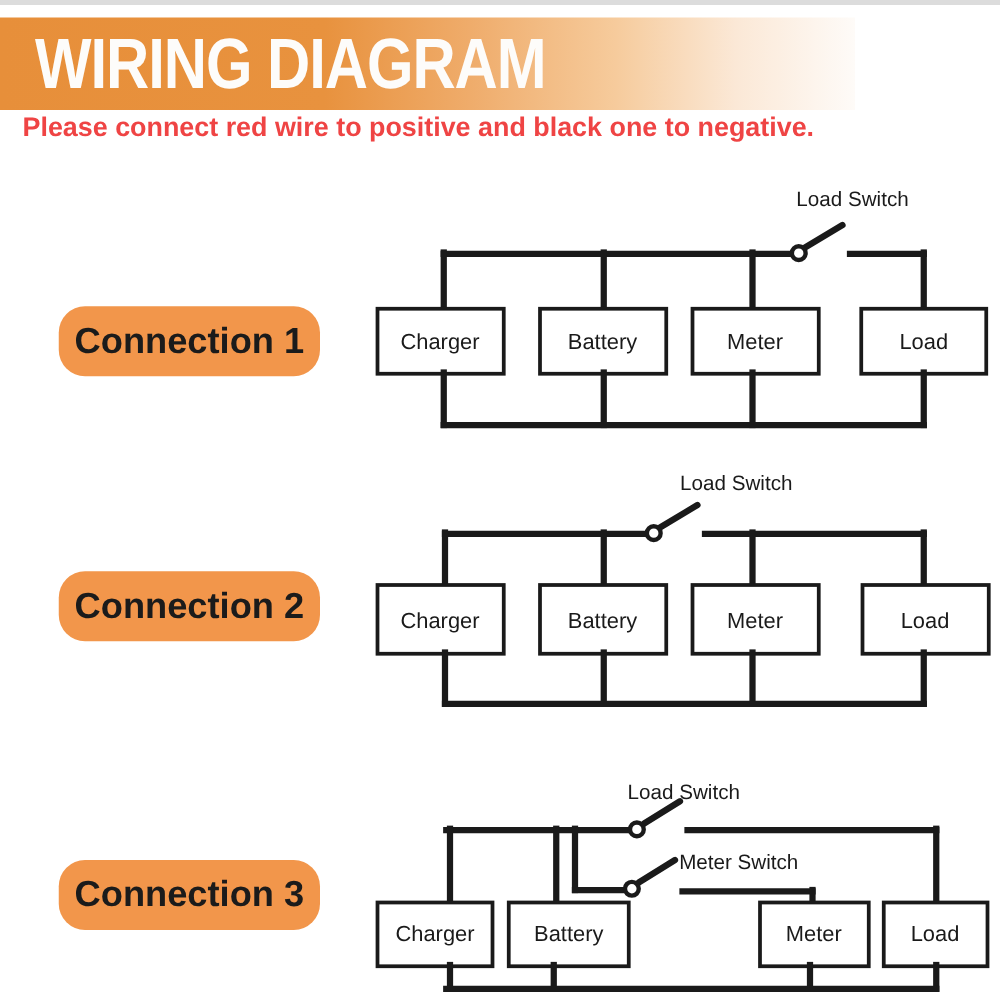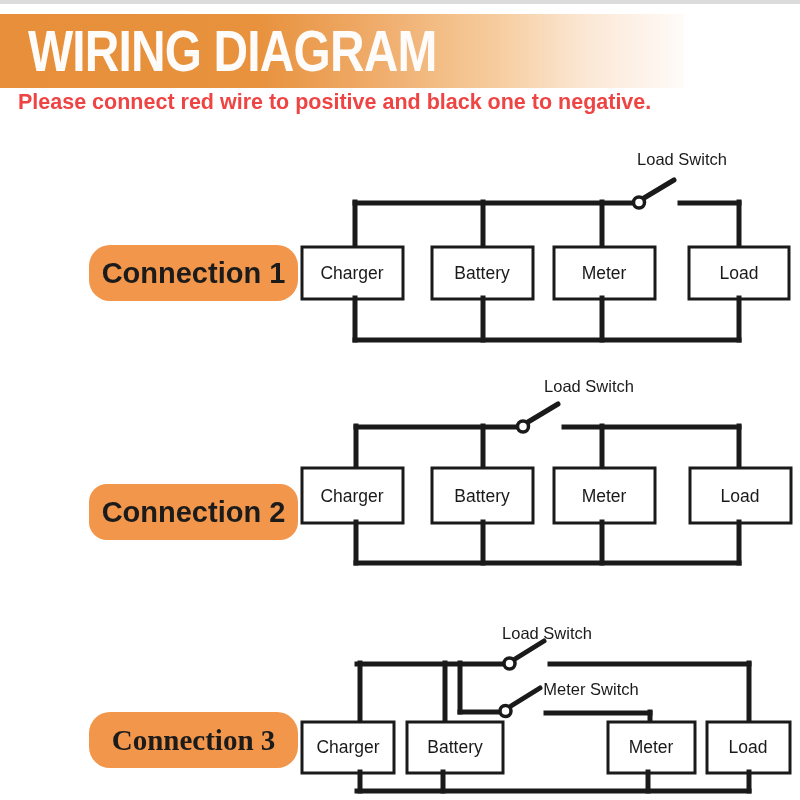--- a/index.html
+++ b/index.html
@@ -18,25 +18,25 @@
     font-size:57px;font-weight:700;letter-spacing:-1px;color:#fdfcfa;
     transform:scaleX(0.84);transform-origin:left center;white-space:nowrap;
   }
   .subtitle{
     position:absolute;left:18px;top:90px;width:770px;
     font-size:21.5px;font-weight:700;color:#ef4444;white-space:nowrap;
   }
   .pill{
     position:absolute;left:47px;width:209px;height:56px;border-radius:21px;
     background:#F2964B;display:flex;align-items:center;justify-content:center;
-    font-size:29px;font-weight:700;color:#1b1b1b;white-space:nowrap;margin-left:42px;
+    font-size:29px;font-weight:700;color:#1b1b1b;white-space:nowrap;
   }
   .pill1{top:245px;}
-  .pill2{top:484px;border-radius:18px;}
-  .pill3{top:712px;font-family:Liberation Serif, serif;}
+  .pill2{top:457px;}
+  .pill3{top:688px;}
   svg.circuits{position:absolute;left:0;top:0;}
   svg.circuits line.wire{stroke:#1a1a1a;stroke-width:5;stroke-linecap:square;}
   svg.circuits line.lever{stroke:#1a1a1a;stroke-width:5;stroke-linecap:round;}
   svg.circuits circle.pivot{fill:#ffffff;stroke:#1a1a1a;stroke-width:3.5;}
   svg.circuits rect.box{fill:#ffffff;stroke:#1a1a1a;stroke-width:3;}
   svg.circuits text{fill:#1a1a1a;font-family:"Liberation Sans",sans-serif;}
   svg.circuits text.box-label{font-size:17.5px;text-anchor:middle;}
   svg.circuits text.switch-label{font-size:16.5px;text-anchor:middle;}
 </style>
 </head>

